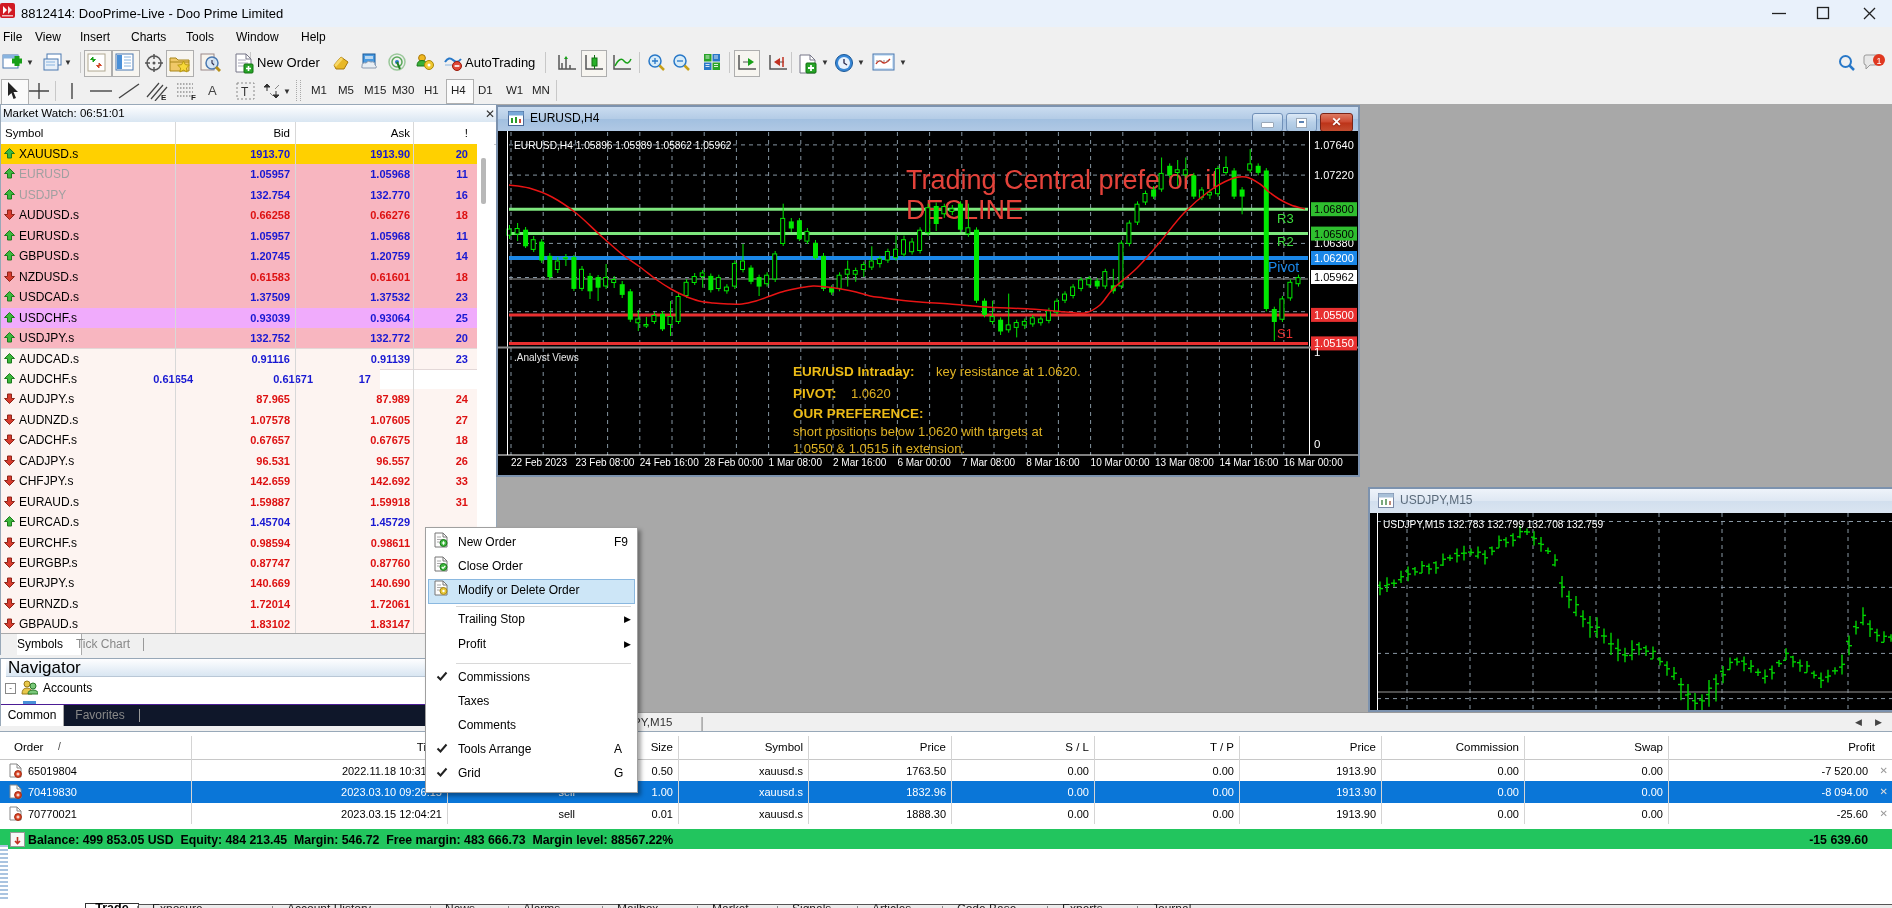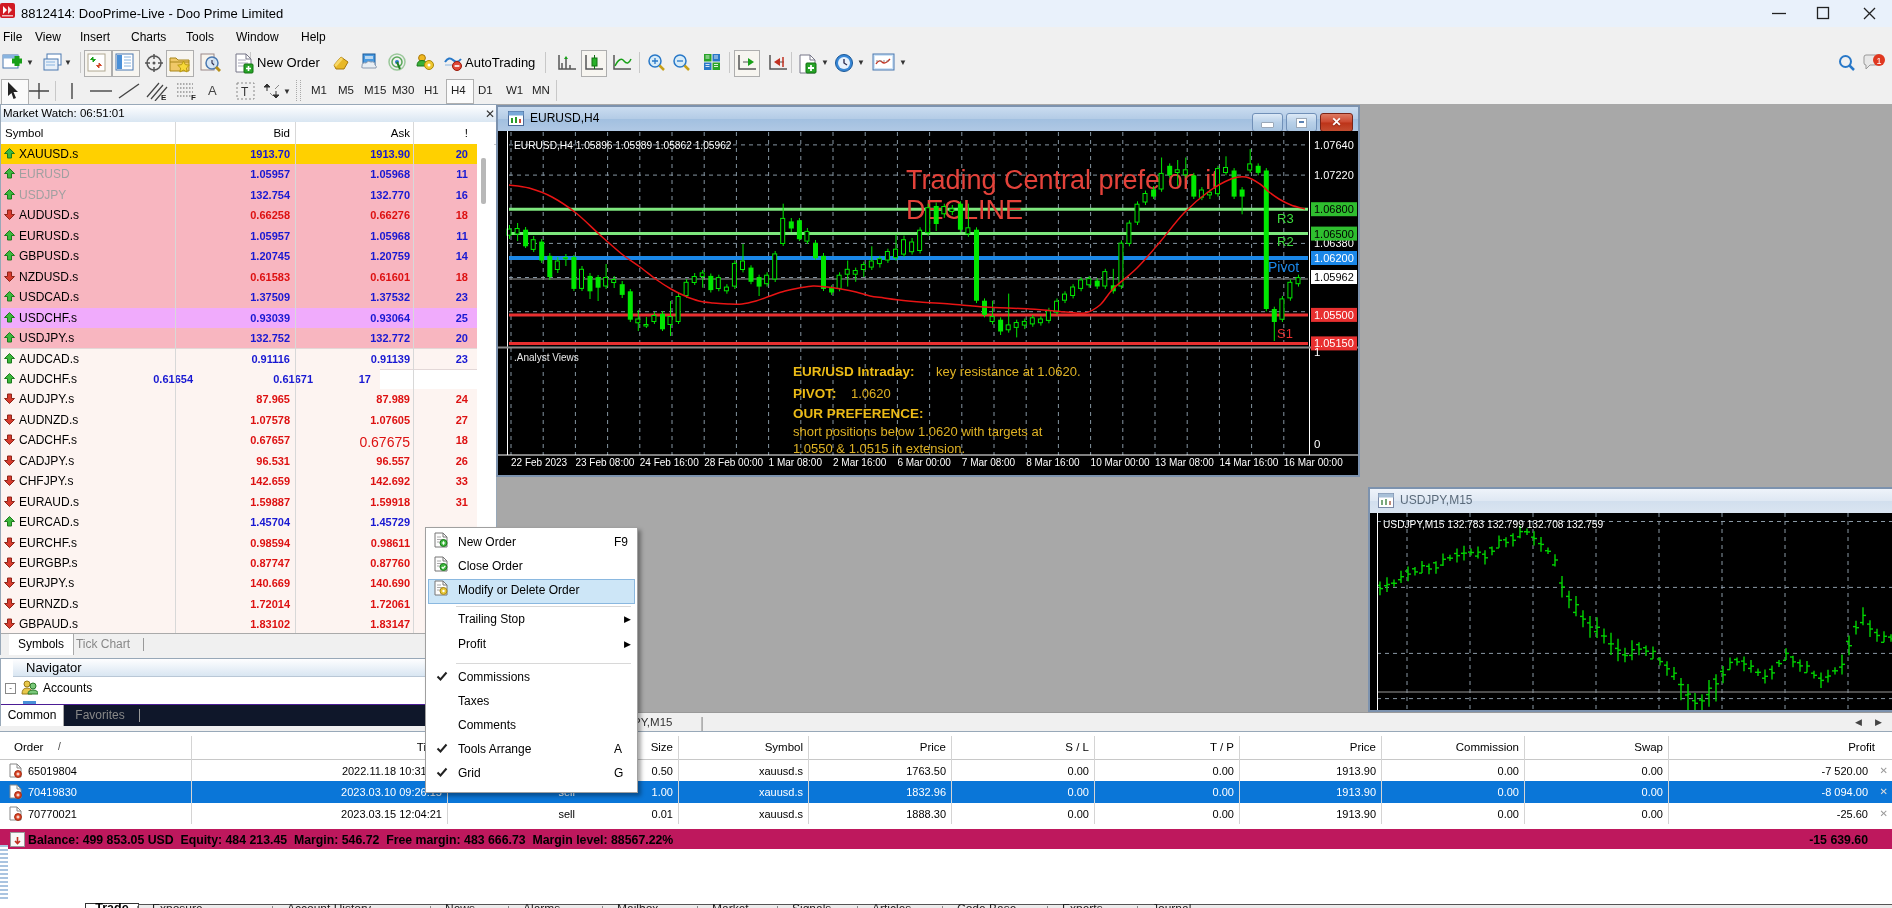--- a/index.html
+++ b/index.html
@@ -375,21 +375,21 @@
         <span style="position:absolute;right:187px;top:4px;font-size:11px;font-weight:bold;color:#dd1111">1.07578</span>
         <span style="position:absolute;right:67px;top:4px;font-size:11px;font-weight:bold;color:#dd1111">1.07605</span>
         <span style="position:absolute;right:9px;top:4px;font-size:11px;font-weight:bold;color:#dd1111">27</span>
       </div>
       <div style="position:absolute;left:0;top:286.3px;width:476px;height:20.45px;background:#fdf4f1;border-bottom:1px solid #e3d8d8">
         <svg style="position:absolute;left:3px;top:4px" width="11" height="11">
           <path d="M5.5 10.5 L10.5 5.5 L7.5 5.5 L7.5 1 L3.5 1 L3.5 5.5 L0.5 5.5 Z" fill="#d83b2e" stroke="#8e2418" stroke-width="1"></path>
         </svg>
         <span style="position:absolute;left:18px;top:3px;font-size:12px;color:#000">CADCHF.s</span>
         <span style="position:absolute;right:187px;top:4px;font-size:11px;font-weight:bold;color:#dd1111">0.67657</span>
-        <span style="position:absolute;right:67px;top:4px;font-size:14px;font-weight:normal;color:#dd1111">0.67675</span>
+        <span style="position:absolute;right:67px;top:4px;font-size:11px;font-weight:bold;color:#dd1111">0.67675</span>
         <span style="position:absolute;right:9px;top:4px;font-size:11px;font-weight:bold;color:#dd1111">18</span>
       </div>
       <div style="position:absolute;left:0;top:306.7px;width:476px;height:20.45px;background:#fdf4f1;border-bottom:1px solid #e3d8d8">
         <svg style="position:absolute;left:3px;top:4px" width="11" height="11">
           <path d="M5.5 10.5 L10.5 5.5 L7.5 5.5 L7.5 1 L3.5 1 L3.5 5.5 L0.5 5.5 Z" fill="#d83b2e" stroke="#8e2418" stroke-width="1"></path>
         </svg>
         <span style="position:absolute;left:18px;top:3px;font-size:12px;color:#000">CADJPY.s</span>
         <span style="position:absolute;right:187px;top:4px;font-size:11px;font-weight:bold;color:#dd1111">96.531</span>
         <span style="position:absolute;right:67px;top:4px;font-size:11px;font-weight:bold;color:#dd1111">96.557</span>
         <span style="position:absolute;right:9px;top:4px;font-size:11px;font-weight:bold;color:#dd1111">26</span>
@@ -461,27 +461,27 @@
         <span style="position:absolute;right:67px;top:4px;font-size:11px;font-weight:bold;color:#dd1111">1.83147</span>
       </div>
     </div>
     <div style="position:absolute;left:174px;top:17px;width:1px;height:511px;background:#d8d8d8"></div>
     <div style="position:absolute;left:294px;top:17px;width:1px;height:511px;background:#d8d8d8"></div>
     <div style="position:absolute;left:412px;top:17px;width:1px;height:511px;background:#d8d8d8"></div>
     <div style="position:absolute;left:476px;top:39px;width:17px;height:489px;background:#fff">
       <div style="position:absolute;left:4px;top:14px;width:5px;height:46px;background:#b8b8b8;border-radius:2px"></div>
     </div>
     <div style="position:absolute;left:0;top:528px;width:495px;height:21px;background:#f0f0f0;border-top:1px solid #aaa">
-      <div style="position:absolute;left:8px;top:0;width:64px;height:21px;background:#fff;border-right:1px solid #aaa;font-size:12px;text-align:center;line-height:20px">Symbols</div>
+      <div style="position:absolute;left:16px;top:0;width:64px;height:21px;background:#fff;border-right:1px solid #aaa;font-size:12px;line-height:20px">Symbols</div>
       <div style="position:absolute;left:65px;top:0;width:74px;height:21px;font-size:12px;color:#888;text-align:center;line-height:20px">Tick Chart</div>
       <div style="position:absolute;left:142px;top:4px;width:1px;height:13px;background:#999"></div>
     </div>
   </div>
 <div style="position:absolute;left:0;top:658px;width:497px;height:68px;background:#fff;border:1px solid #98a8b8;box-sizing:border-box">
-    <div style="position:absolute;left:12px;top:0;width:495px;height:17px;background:linear-gradient(#fefeff,#d9e6f2);border-bottom:1px solid #b9c7d6;font-size:13px;color:#000;padding-left:13px;line-height:17px">Navigator</div>
+    <div style="position:absolute;left:5px;top:0;width:495px;height:17px;background:linear-gradient(#fefeff,#d9e6f2);border-bottom:1px solid #b9c7d6;font-size:17px;color:#000;padding-left:2px;line-height:17px">Navigator</div>
     <div style="position:absolute;left:4px;top:24px;width:9px;height:9px;border:1px solid #888;background:#fff;font-size:8px;line-height:8px;text-align:center;color:#333">-</div>
     <svg style="position:absolute;left:20px;top:20px" width="17" height="16">
       <circle cx="6" cy="5" r="3" fill="#e8c84a" stroke="#9a7a1a"></circle>
       <circle cx="12" cy="7" r="3" fill="#7ac87a" stroke="#2a7a2a"></circle>
       <path d="M1 15 Q1 9 6 9 Q11 9 11 15 Z" fill="#e8c84a" stroke="#9a7a1a"></path>
       <path d="M7 15 Q7 11 12 11 Q17 11 17 15 Z" fill="#7ac87a" stroke="#2a7a2a"></path>
     </svg>
     <span style="position:absolute;left:42px;top:22px;font-size:12px;color:#000">Accounts</span>
     <div style="position:absolute;left:22px;top:42px;width:13px;height:3px;background:#4a90d8"></div>
     <div style="position:absolute;left:0;top:45px;width:495px;height:21px;background:#0f172a;border-top:1px solid #4c1d95">
@@ -1139,21 +1139,21 @@
     <div style="position:absolute;left:191px;top:4px;width:1px;height:88.1px;background:#d4d4d4"></div>
     <div style="position:absolute;left:447px;top:4px;width:1px;height:88.1px;background:#d4d4d4"></div>
     <div style="position:absolute;left:678px;top:4px;width:1px;height:88.1px;background:#d4d4d4"></div>
     <div style="position:absolute;left:808px;top:4px;width:1px;height:88.1px;background:#d4d4d4"></div>
     <div style="position:absolute;left:951px;top:4px;width:1px;height:88.1px;background:#d4d4d4"></div>
     <div style="position:absolute;left:1094px;top:4px;width:1px;height:88.1px;background:#d4d4d4"></div>
     <div style="position:absolute;left:1239px;top:4px;width:1px;height:88.1px;background:#d4d4d4"></div>
     <div style="position:absolute;left:1381px;top:4px;width:1px;height:88.1px;background:#d4d4d4"></div>
     <div style="position:absolute;left:1524px;top:4px;width:1px;height:88.1px;background:#d4d4d4"></div>
     <div style="position:absolute;left:1668px;top:4px;width:1px;height:88.1px;background:#d4d4d4"></div>
-    <div style="position:absolute;left:0;top:96.5px;width:1892px;height:20.5px;background:#be185d">
+    <div style="position:absolute;left:0;top:96.5px;width:1892px;height:20.5px;background:#22c55e">
       <div style="position:absolute;left:10px;top:3px;width:13px;height:13px;background:#f8f8f8;border:1px solid #999"><svg width="13" height="13">
           <path d="M6.5 3 L6.5 9 M4 7 L6.5 9.5 L9 7" stroke="#c03020" stroke-width="1.6" fill="none"></path>
         </svg></div>
       <span style="position:absolute;left:28px;top:4px;font-size:12.3px;font-weight:bold;color:#000">Balance: 499 853.05 USD&nbsp;&nbsp;Equity: 484 213.45&nbsp;&nbsp;Margin: 546.72&nbsp;&nbsp;Free margin: 483 666.73&nbsp;&nbsp;Margin level: 88567.22%</span>
       <span style="position:absolute;right:24px;top:4px;font-size:12.3px;font-weight:bold;color:#000">-15 639.60</span>
     </div>
     <div style="position:absolute;left:0;top:165px;width:1892px;height:12px;background:#fff;overflow:hidden">
       <div style="position:absolute;left:85px;top:6px;width:52px;height:11px;background:#fff;border:1.5px solid #333;font-size:12.5px;font-weight:bold;color:#000;text-align:center;line-height:9px">Trade</div>
       <div style="position:absolute;left:138px;top:7px;width:1754px;height:10px;background:#ececec;border:1px solid #555"></div>
       <span style="position:absolute;left:152px;top:5px;font-size:12px;color:#222;z-index:3">Exposure</span>

